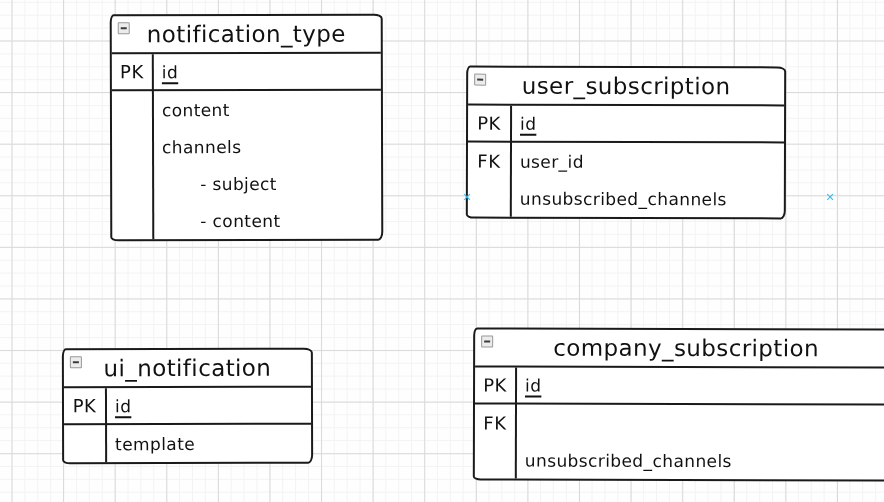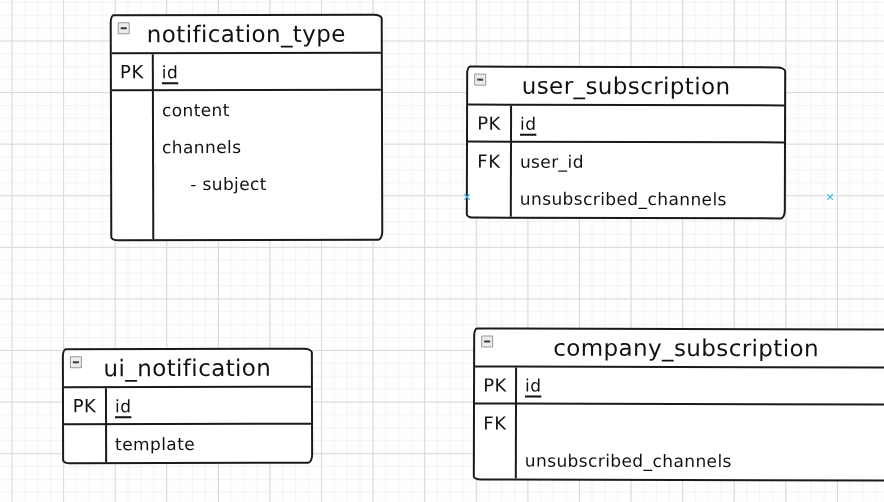--- a/index.html
+++ b/index.html
@@ -96,21 +96,21 @@
     padding-left: 10px;
     font-size: 17px;
     letter-spacing: 0.4px;
     white-space: nowrap;
   }
   .name.u {
     text-decoration: underline;
     text-decoration-thickness: 2px;
     text-underline-offset: 4px;
   }
-  .name.ind { padding-left: 38px; }
+  .name.ind { padding-left: 48px; }
 
   .anchor {
     position: absolute;
     transform: translate(-50%, -50%);
     color: #3cb9ec;
     font-size: 11px;
     font-weight: bold;
     line-height: 1;
   }
 </style>
@@ -136,20 +136,21 @@
         <div class="row">
           <span class="key" style="width: 40px;"></span>
           <span class="name">channels</span>
         </div>
         <div class="row">
           <span class="key" style="width: 40px;"></span>
           <span class="name ind">- subject</span>
         </div>
         <div class="row">
           <span class="key" style="width: 40px;"></span>
+          <span class="name ind">- content</span>
         </div>
       </div>
     </div>
     <div class="tbl" style="left: 466px; top: 66px; width: 320px;">
       <div class="hdr">
         <span class="collapse"></span>
         <span class="ttl">user_subscription</span>
       </div>
       <div class="tbody">
         <div class="keydiv" style="left: 42px;"></div>

